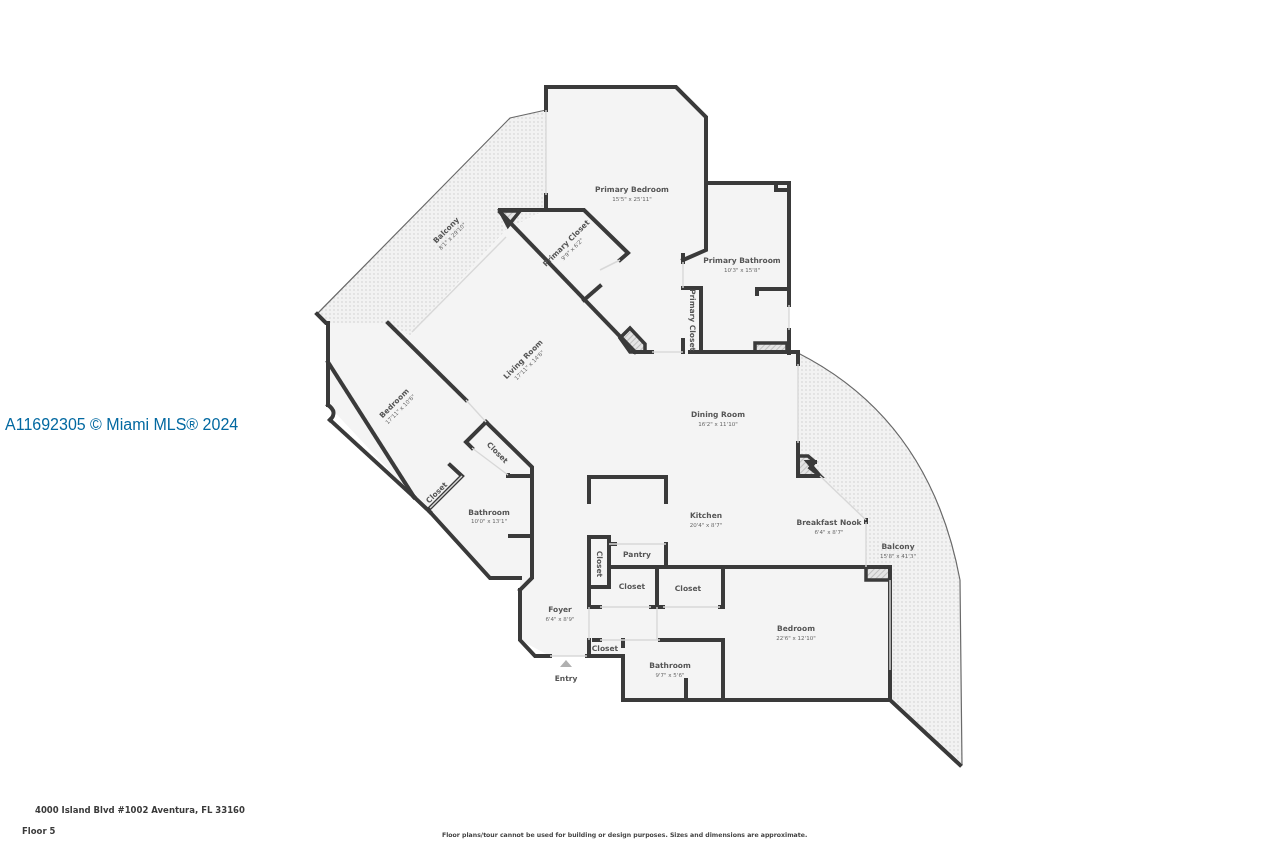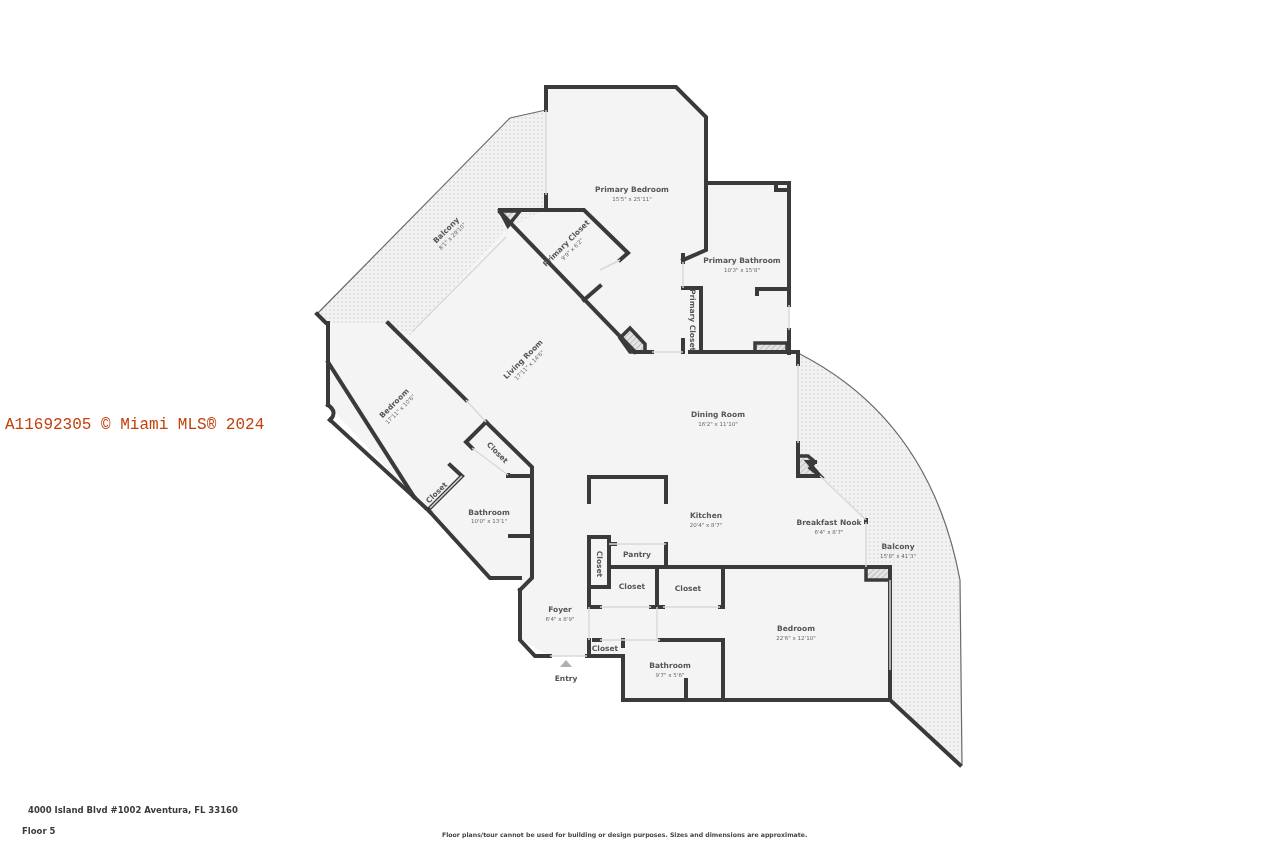--- a/index.html
+++ b/index.html
@@ -59,28 +59,28 @@
     }
     .room-dim {
       font-family: "DejaVu Sans", sans-serif;
       font-size: 5.5px;
       fill: #666666;
     }
     .watermark {
       position: absolute;
       left: 5px;
       top: 416px;
-      font-family: Liberation Mono, monospace;
+      font-family: Liberation Sans, sans-serif;
       font-size: 16px;
-      color: #c2410c;
+      color: #0369a1;
       white-space: nowrap;
     }
     .address {
       position: absolute;
-      left: 28px;
+      left: 35px;
       top: 805px;
       font-family: "DejaVu Sans", sans-serif;
       font-size: 8.5px;
       font-weight: bold;
       color: #3a3a3a;
     }
     .floor-label {
       position: absolute;
       left: 22px;
       top: 826px;

